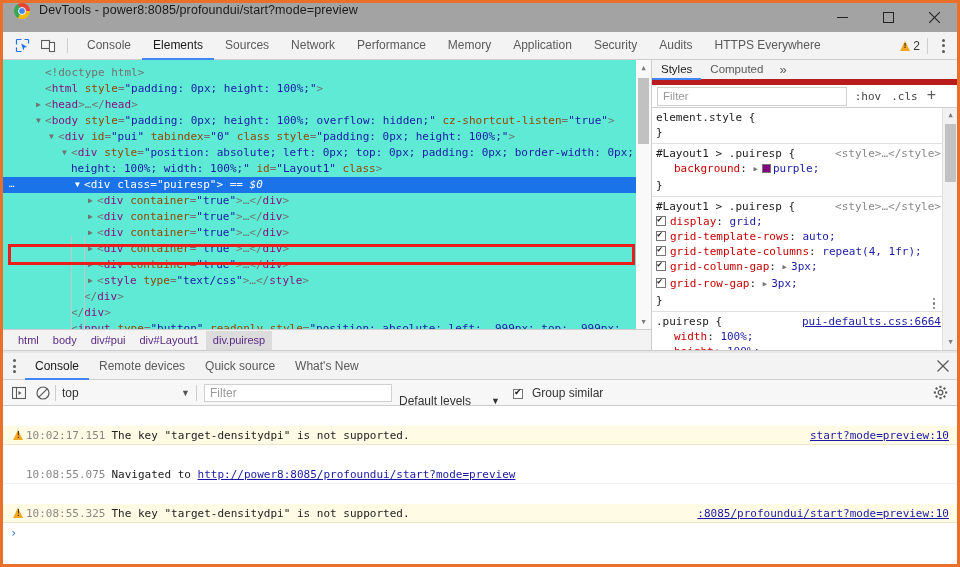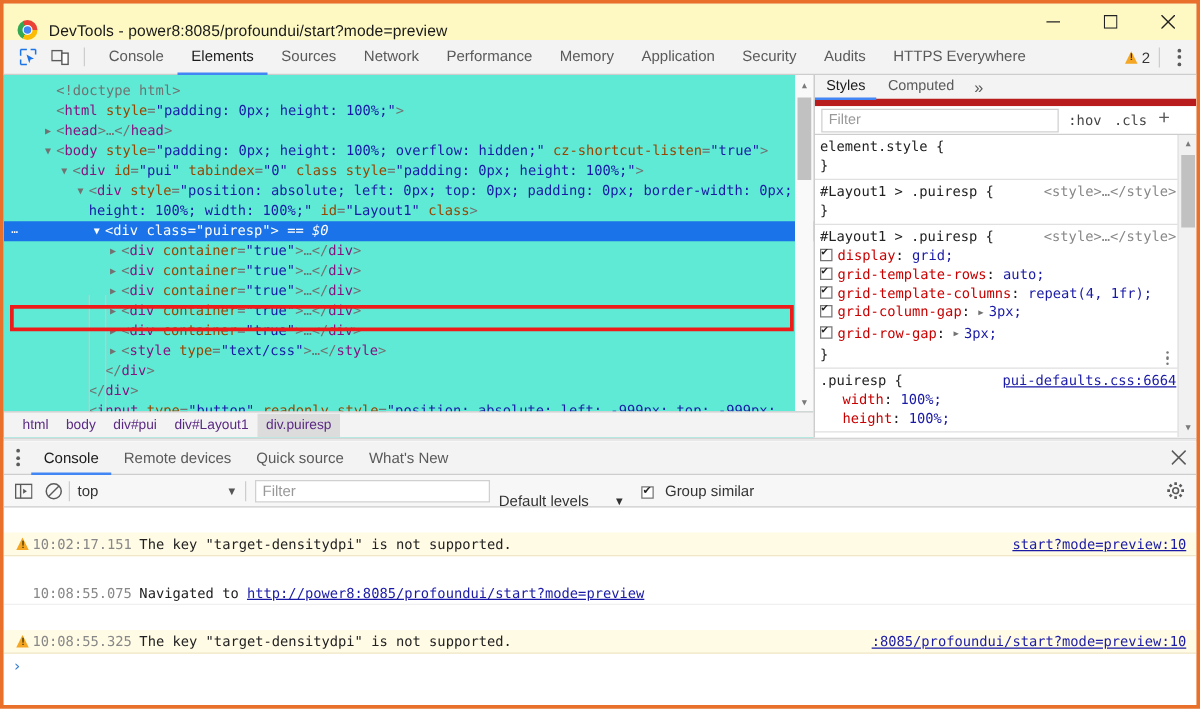--- a/index.html
+++ b/index.html
@@ -14,22 +14,22 @@
     position: absolute; left: 0; top: 0;
     width: 960px; height: 567px;
     border: 3px solid #e8702a;
     background: #ffffff;
     display: flex; flex-direction: column;
   }
 
   
   .titlebar {
     height: 29px; min-height: 29px;
-    background: #fef9c3;
-    display: flex; align-items: flex-end;
+    background: #a3a3a3;
+    display: flex; align-items: flex-start;
     position: relative;
   }
   .chrome-logo {
     width: 16px; height: 16px; margin-left: 11px; margin-right: 9px;
     border-radius: 50%;
     background:
       conic-gradient(from -30deg, #ea4335 0deg 120deg, #fbbc05 120deg 240deg, #34a853 240deg 360deg);
     position: relative; flex: none;
   }
   .chrome-logo::after {
@@ -406,20 +406,21 @@
             <div class="rule-head">
               <span class="selector">element.style {</span>
             </div>
             <div class="decl">}</div>
           </div>
           <div class="rule">
             <div class="rule-head">
               <span class="selector">#Layout1 &gt; .puiresp {</span>
               <span class="origin">&lt;style&gt;…&lt;/style&gt;</span>
             </div>
+            <div class="decl"><span class="pad"></span><span class="prop">background</span><span>: </span><span class="arrow-r">▶ </span><span class="swatch" style="background: rgb(128, 0, 128);"></span><span class="pval">purple;</span></div>
             <div class="decl">}</div>
           </div>
           <div class="rule">
             <div class="rule-head">
               <span class="selector">#Layout1 &gt; .puiresp {</span>
               <span class="origin">&lt;style&gt;…&lt;/style&gt;</span>
             </div>
             <div class="decl"><span class="cbox"></span><span class="prop">display</span><span>: </span><span class="pval">grid;</span></div>
             <div class="decl"><span class="cbox"></span><span class="prop">grid-template-rows</span><span>: </span><span class="pval">auto;</span></div>
             <div class="decl"><span class="cbox"></span><span class="prop">grid-template-columns</span><span>: </span><span class="pval">repeat(4, 1fr);</span></div>

